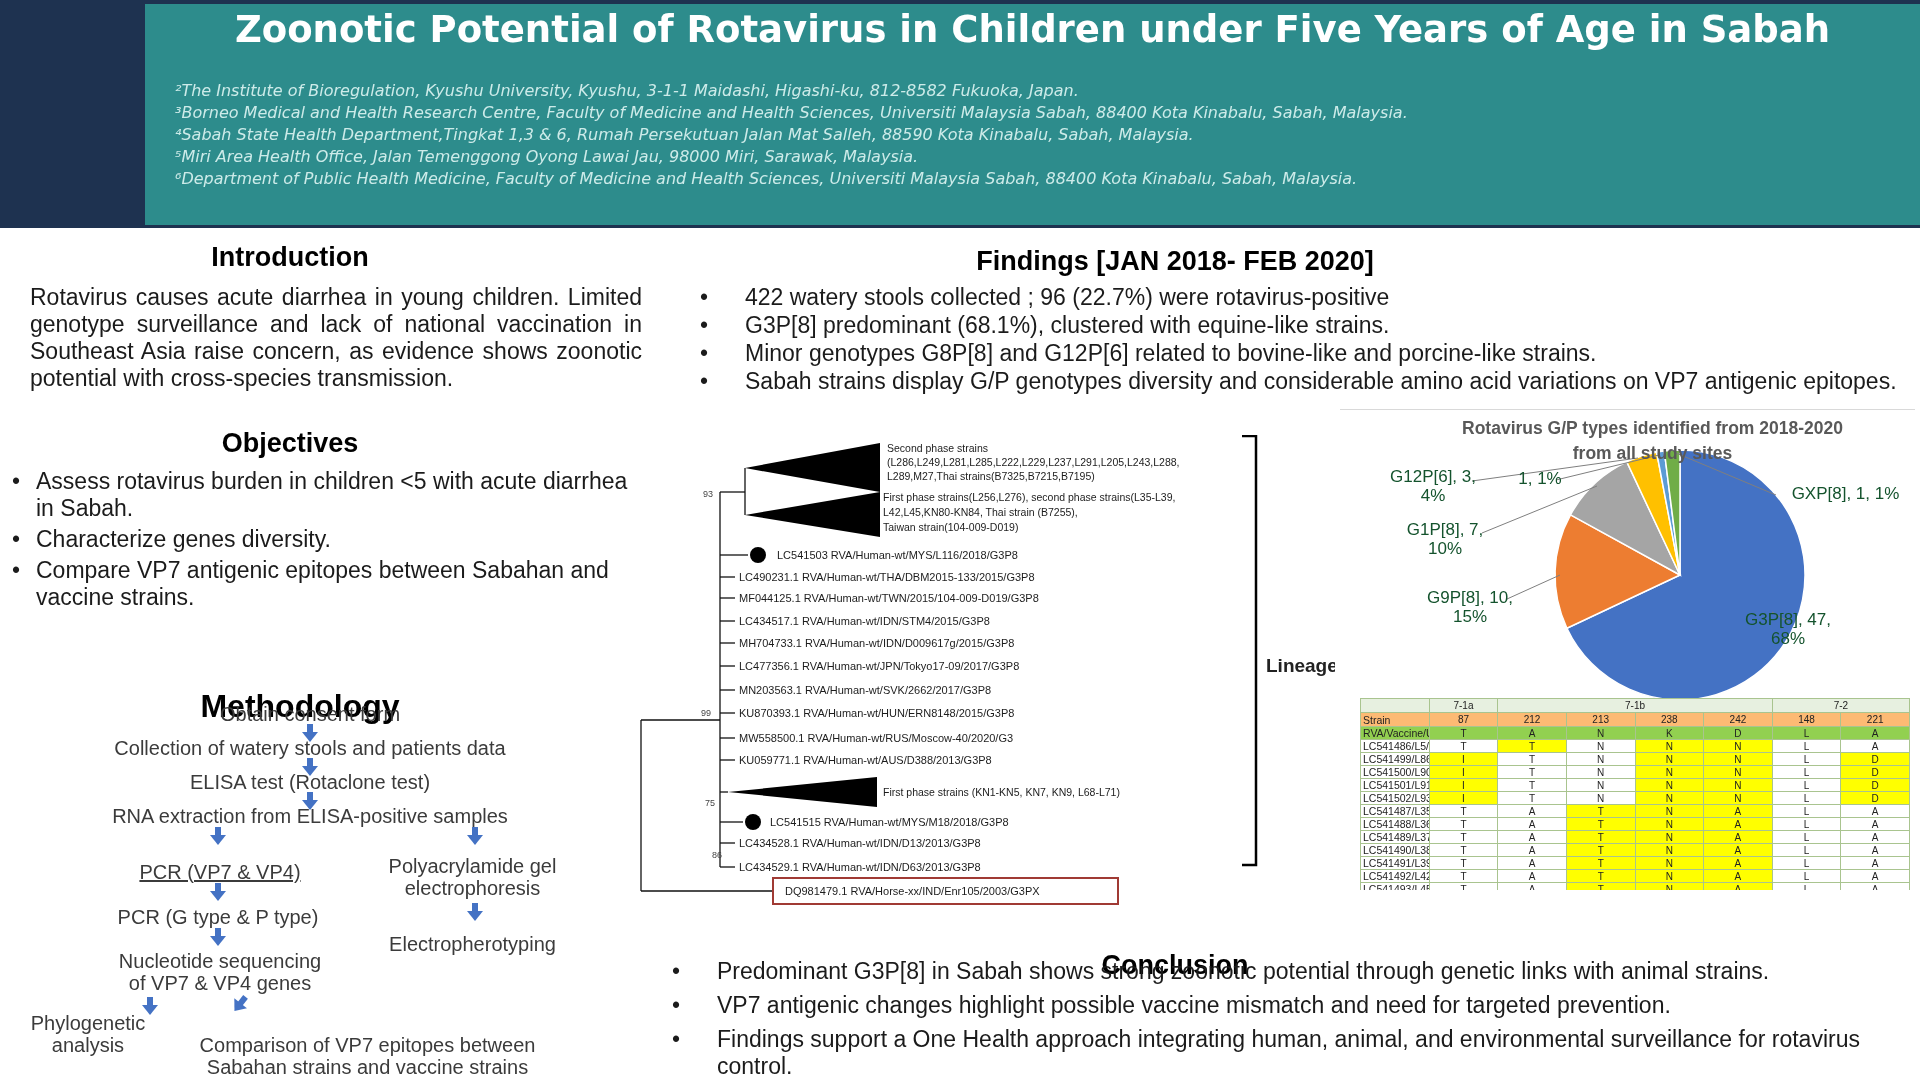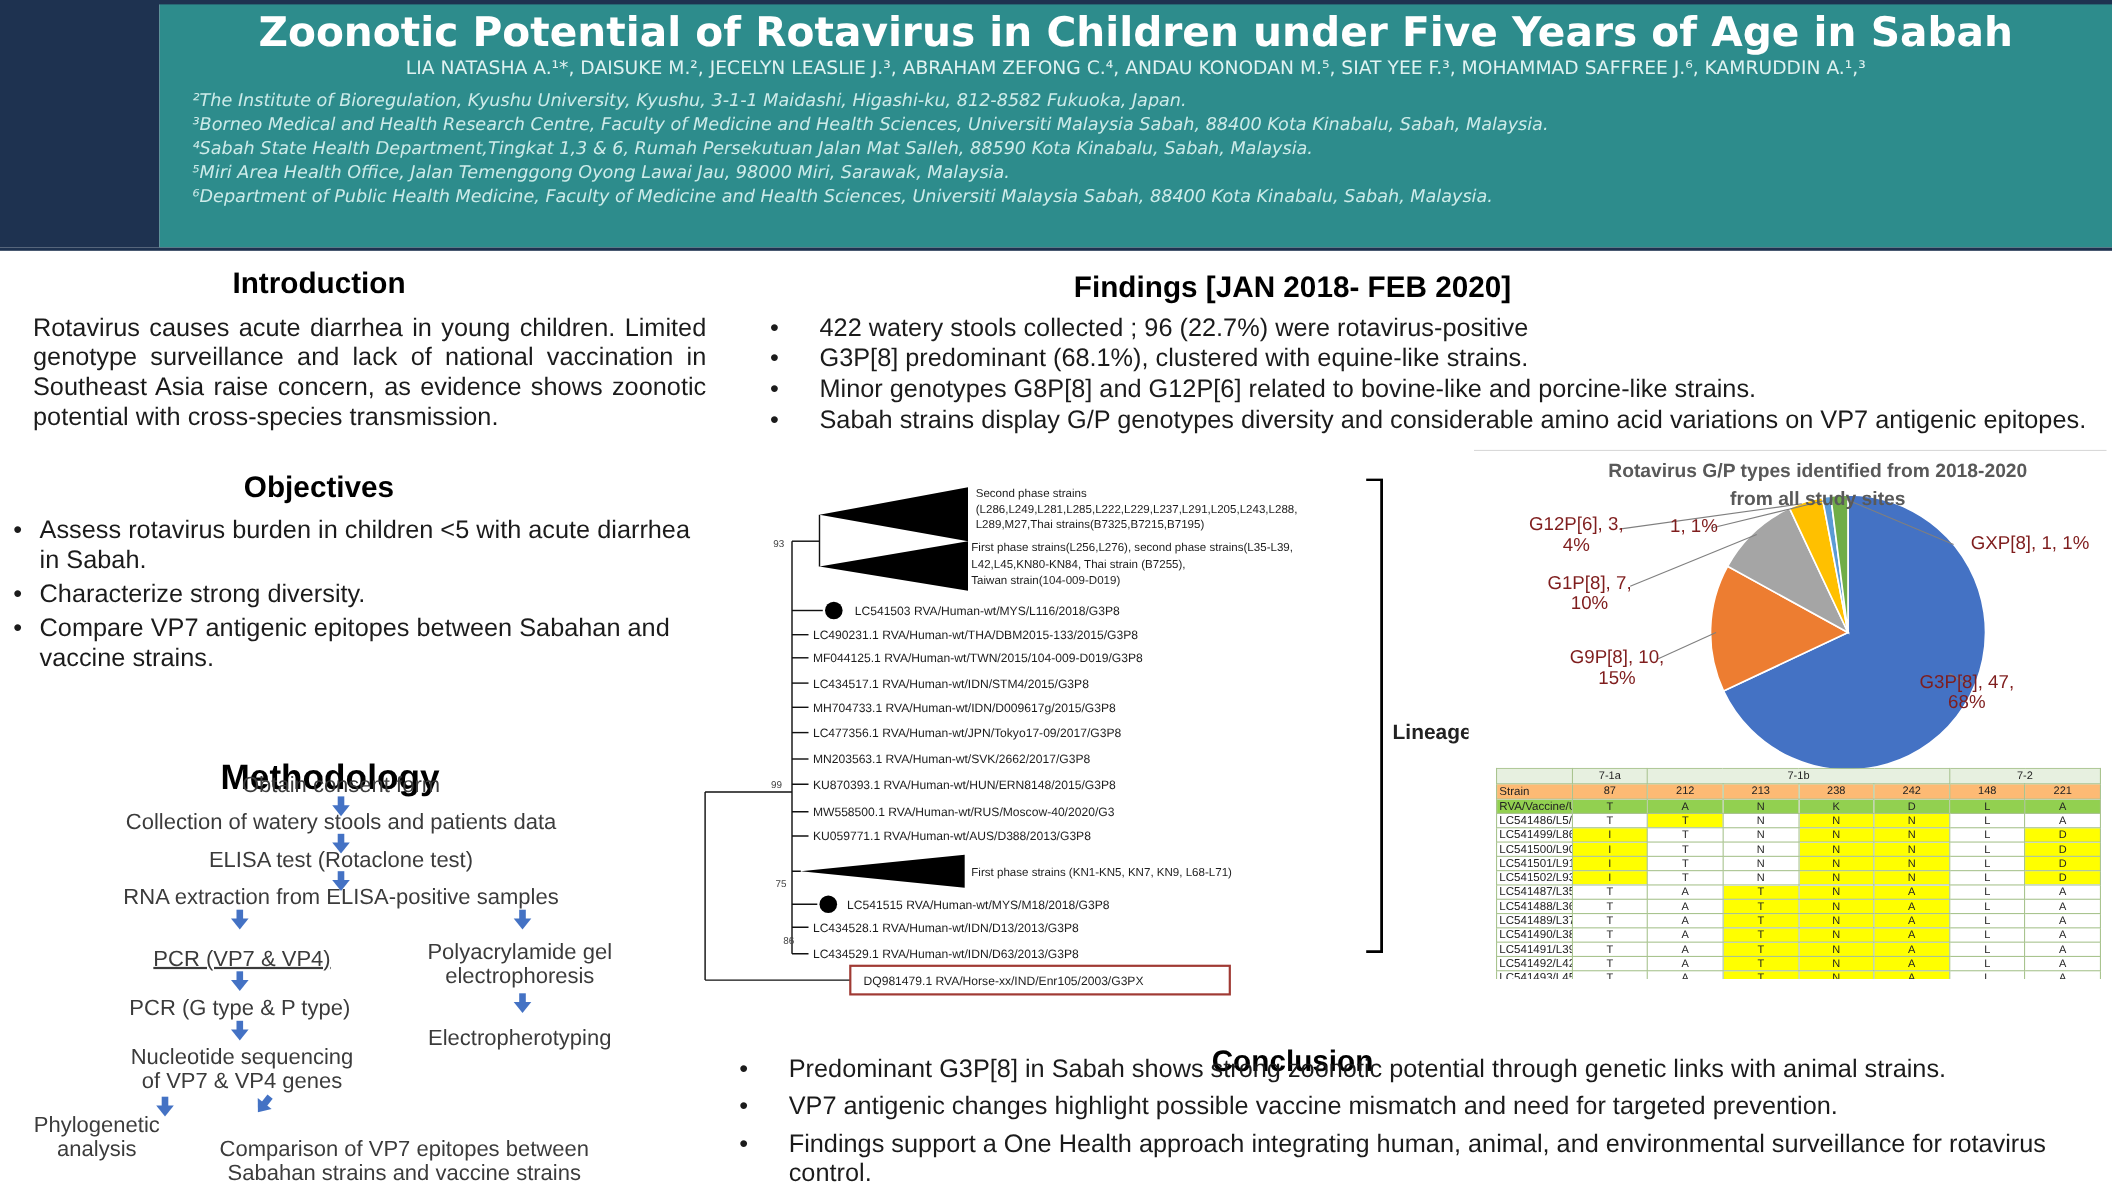--- a/index.html
+++ b/index.html
@@ -31,21 +31,21 @@
   .ba::before{content:"";position:absolute;left:5px;top:0;width:6px;height:9px;background:#4472C4;}
   .ba::after{content:"";position:absolute;left:0;top:8px;width:0;height:0;
      border-left:8px solid transparent;border-right:8px solid transparent;border-top:10px solid #4472C4;}
   .tilt{transform:rotate(38deg);}
   
   .tl{font-size:11px;fill:#1c1c1c;}
   .tls{font-size:10.5px;fill:#1c1c1c;}
   .boot{font-size:9px;fill:#444;}
   .lin{font-size:19px;font-weight:600;fill:#222;}
   
-  .plab{font-size:17px;color:#7f1d1d;text-align:center;line-height:19px;}
+  .plab{font-size:17px;color:#14532d;text-align:center;line-height:19px;}
   
   #etab-wrap{left:1360px;top:698px;width:552px;height:192px;overflow:hidden;}
   table.etab{border-collapse:collapse;table-layout:fixed;width:550px;}
   .etab td{border:1px solid #A9C48F;font-size:10px;color:#222;padding:0 2px;height:12px;
      overflow:hidden;white-space:nowrap;}
   .etab td.strain{width:401px;font-size:10.5px;text-align:left;}
   .etab td.val{width:19px;text-align:center;}
   .etab tr.grp td{height:13px;background:#E7F0E0;font-size:10px;text-align:center;}
   .etab tr.hdr td{height:13px;background:#fdba74;}
   .etab tr.vac td{background:#92D050;}
@@ -54,41 +54,40 @@
 </head>
 <body>
 
 <div id="poster">
 
   <div class="abs" id="navy-block"></div>
   <div class="abs" id="teal-band"></div>
   <div class="abs" id="top-line"></div>
   <div class="abs" id="bottom-line"></div>
   <div class="abs" id="poster-title">Zoonotic Potential of Rotavirus in Children under Five Years of Age in Sabah</div>
-  <div class="abs" id="poster-authors">LIA NATASHA A.¹*, DAISUKE M.², JECELYN LEASLIE J.³, ABRAHAM ZEFONG C.⁴, ANDAU KONODAN M.⁵, SIAT YEE F.³, MOHAMMAD SAFFREE J.⁶, KAMRUDDIN A.¹,³</div>
   <div class="abs" id="affils">
     <div>²The Institute of Bioregulation, Kyushu University, Kyushu, 3-1-1 Maidashi, Higashi-ku, 812-8582 Fukuoka, Japan.</div>
     <div>³Borneo Medical and Health Research Centre, Faculty of Medicine and Health Sciences, Universiti Malaysia Sabah, 88400 Kota Kinabalu, Sabah, Malaysia.</div>
     <div>⁴Sabah State Health Department,Tingkat 1,3 &amp; 6, Rumah Persekutuan Jalan Mat Salleh, 88590 Kota Kinabalu, Sabah, Malaysia.</div>
     <div>⁵Miri Area Health Office, Jalan Temenggong Oyong Lawai Jau, 98000 Miri, Sarawak, Malaysia.</div>
     <div>⁶Department of Public Health Medicine, Faculty of Medicine and Health Sciences, Universiti Malaysia Sabah, 88400 Kota Kinabalu, Sabah, Malaysia.</div>
   </div>
 
   <div class="abs h1" style="left:90px;top:242px;width:400px;">Introduction</div>
   <div class="abs just" style="left:30px;top:284px;width:612px;font-size:23px;line-height:27px;">Rotavirus causes acute diarrhea in young children. Limited genotype surveillance and lack of national vaccination in Southeast Asia raise concern, as evidence shows zoonotic potential with cross-species transmission.</div>
 
   <div class="abs h1" style="left:90px;top:428px;width:400px;">Objectives</div>
   <div class="abs" style="left:12px;top:468px;width:628px;font-size:23px;line-height:27px;">
     <div class="bi" style="margin-bottom:4px;">
         <span class="dot">•</span>
         <span class="bt">Assess rotavirus burden in children &lt;5 with acute diarrhea in Sabah.</span>
       </div>
     <div class="bi" style="margin-bottom:4px;">
         <span class="dot">•</span>
-        <span class="bt">Characterize strong diversity.</span>
+        <span class="bt">Characterize genes diversity.</span>
       </div>
     <div class="bi">
         <span class="dot">•</span>
         <span class="bt">Compare VP7 antigenic epitopes between Sabahan and vaccine strains.</span>
       </div>
   </div>
 
   <div class="abs h1" style="left:100px;top:688px;width:400px;font-size:32px;">Methodology</div>
   <div class="abs flow" style="left:160px;top:703px;width:300px;">Obtain consent form</div>
   <span class="ba abs" style="left:302px;top:724px;"></span>

